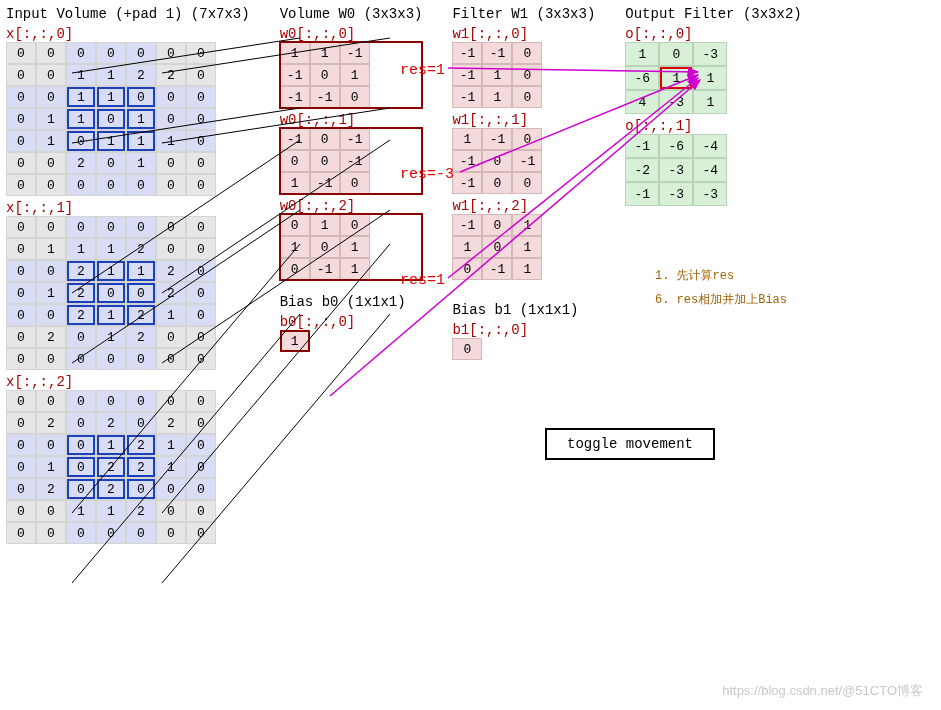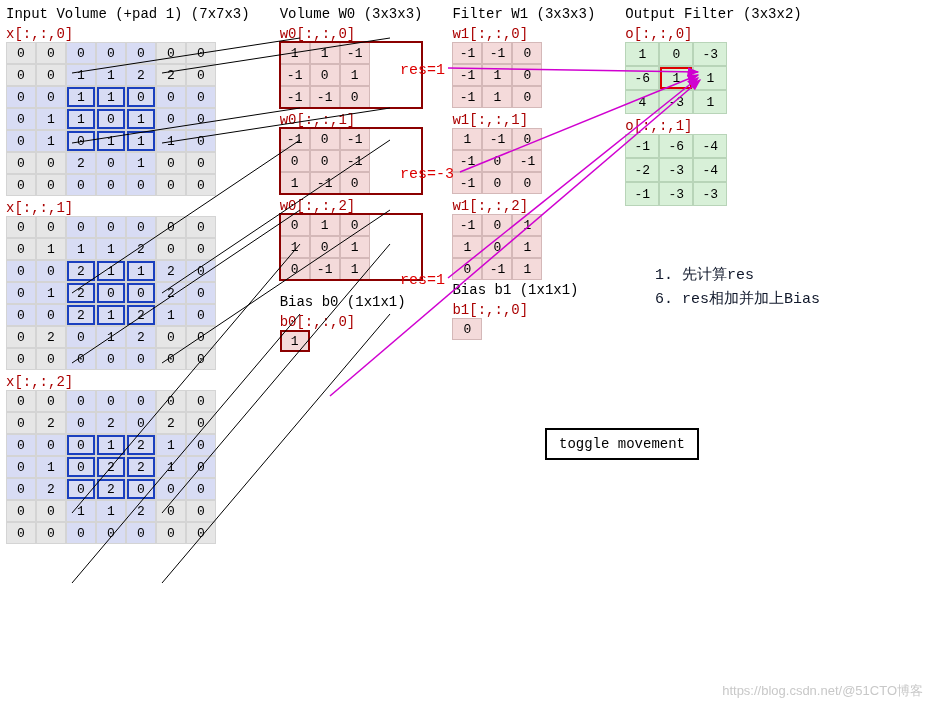--- a/index.html
+++ b/index.html
@@ -16,22 +16,22 @@
   .filt .cell{background:#f4dada;border:1px solid #d4b8b8;box-sizing:border-box}
   .out{grid-template-columns:repeat(3,34px)}
   .out .cell{width:34px;height:24px;background:#d8f0d8;border:1px solid #b8d4b8;box-sizing:border-box}
   .bias{display:flex}
   .bias .cell{background:#f4dada;border:1px solid #d4b8b8;box-sizing:border-box}
   .bias0 .cell{border:2px solid #8b0000}
   .hl-blue{box-shadow:inset 0 0 0 2px #1a3fbf}
   .hl-darkred-grid{outline:2px solid #8b0000;outline-offset:-1px}
   .hl-red{box-shadow:inset 0 0 0 2px #d00}
   .res{color:#d00;position:absolute;font-size:15px}
-  .notes{color:#0f172a;position:absolute;font-size:15px;line-height:24px}
-  .toggle{position:absolute;border:2px solid #000;padding:6px 12px;font-family:"Courier New",monospace;font-size:14px;background:#fff;cursor:pointer}
+  .notes{color:#a16207;position:absolute;font-size:12px;line-height:24px}
+  .toggle{position:absolute;border:2px solid #000;padding:6px 20px;font-family:"Courier New",monospace;font-size:14px;background:#fff;cursor:pointer}
   .watermark{position:absolute;right:18px;bottom:10px;color:#c8c8c8;font-family:Arial,sans-serif;font-size:13px}
   svg.overlay{position:absolute;left:0;top:0;pointer-events:none}
 </style>
 </head>
 <body>
 <div class="wrap">
 
 <div class="columns">
 
   <div class="col" id="col-input">
@@ -270,21 +270,21 @@
           <div class="cell">-1</div>
           <div class="cell">0</div>
           <div class="cell">1</div>
           <div class="cell">1</div>
           <div class="cell">0</div>
           <div class="cell">1</div>
           <div class="cell">0</div>
           <div class="cell">-1</div>
           <div class="cell">1</div>
         </div>
-        <div class="title" style="margin-top: 0;">Bias b1 (1x1x1)</div>
+        <div class="title" style="margin-top: 20px;">Bias b1 (1x1x1)</div>
         <div class="sub">b1[:,:,0]</div>
         <div class="bias">
           <div class="cell">0</div>
         </div>
       </div>
 
   <div class="col" id="col-out">
     <div class="title">Output Filter (3x3x2)</div>
   <div class="sub">o[:,:,0]</div>
         <div class="grid out">

